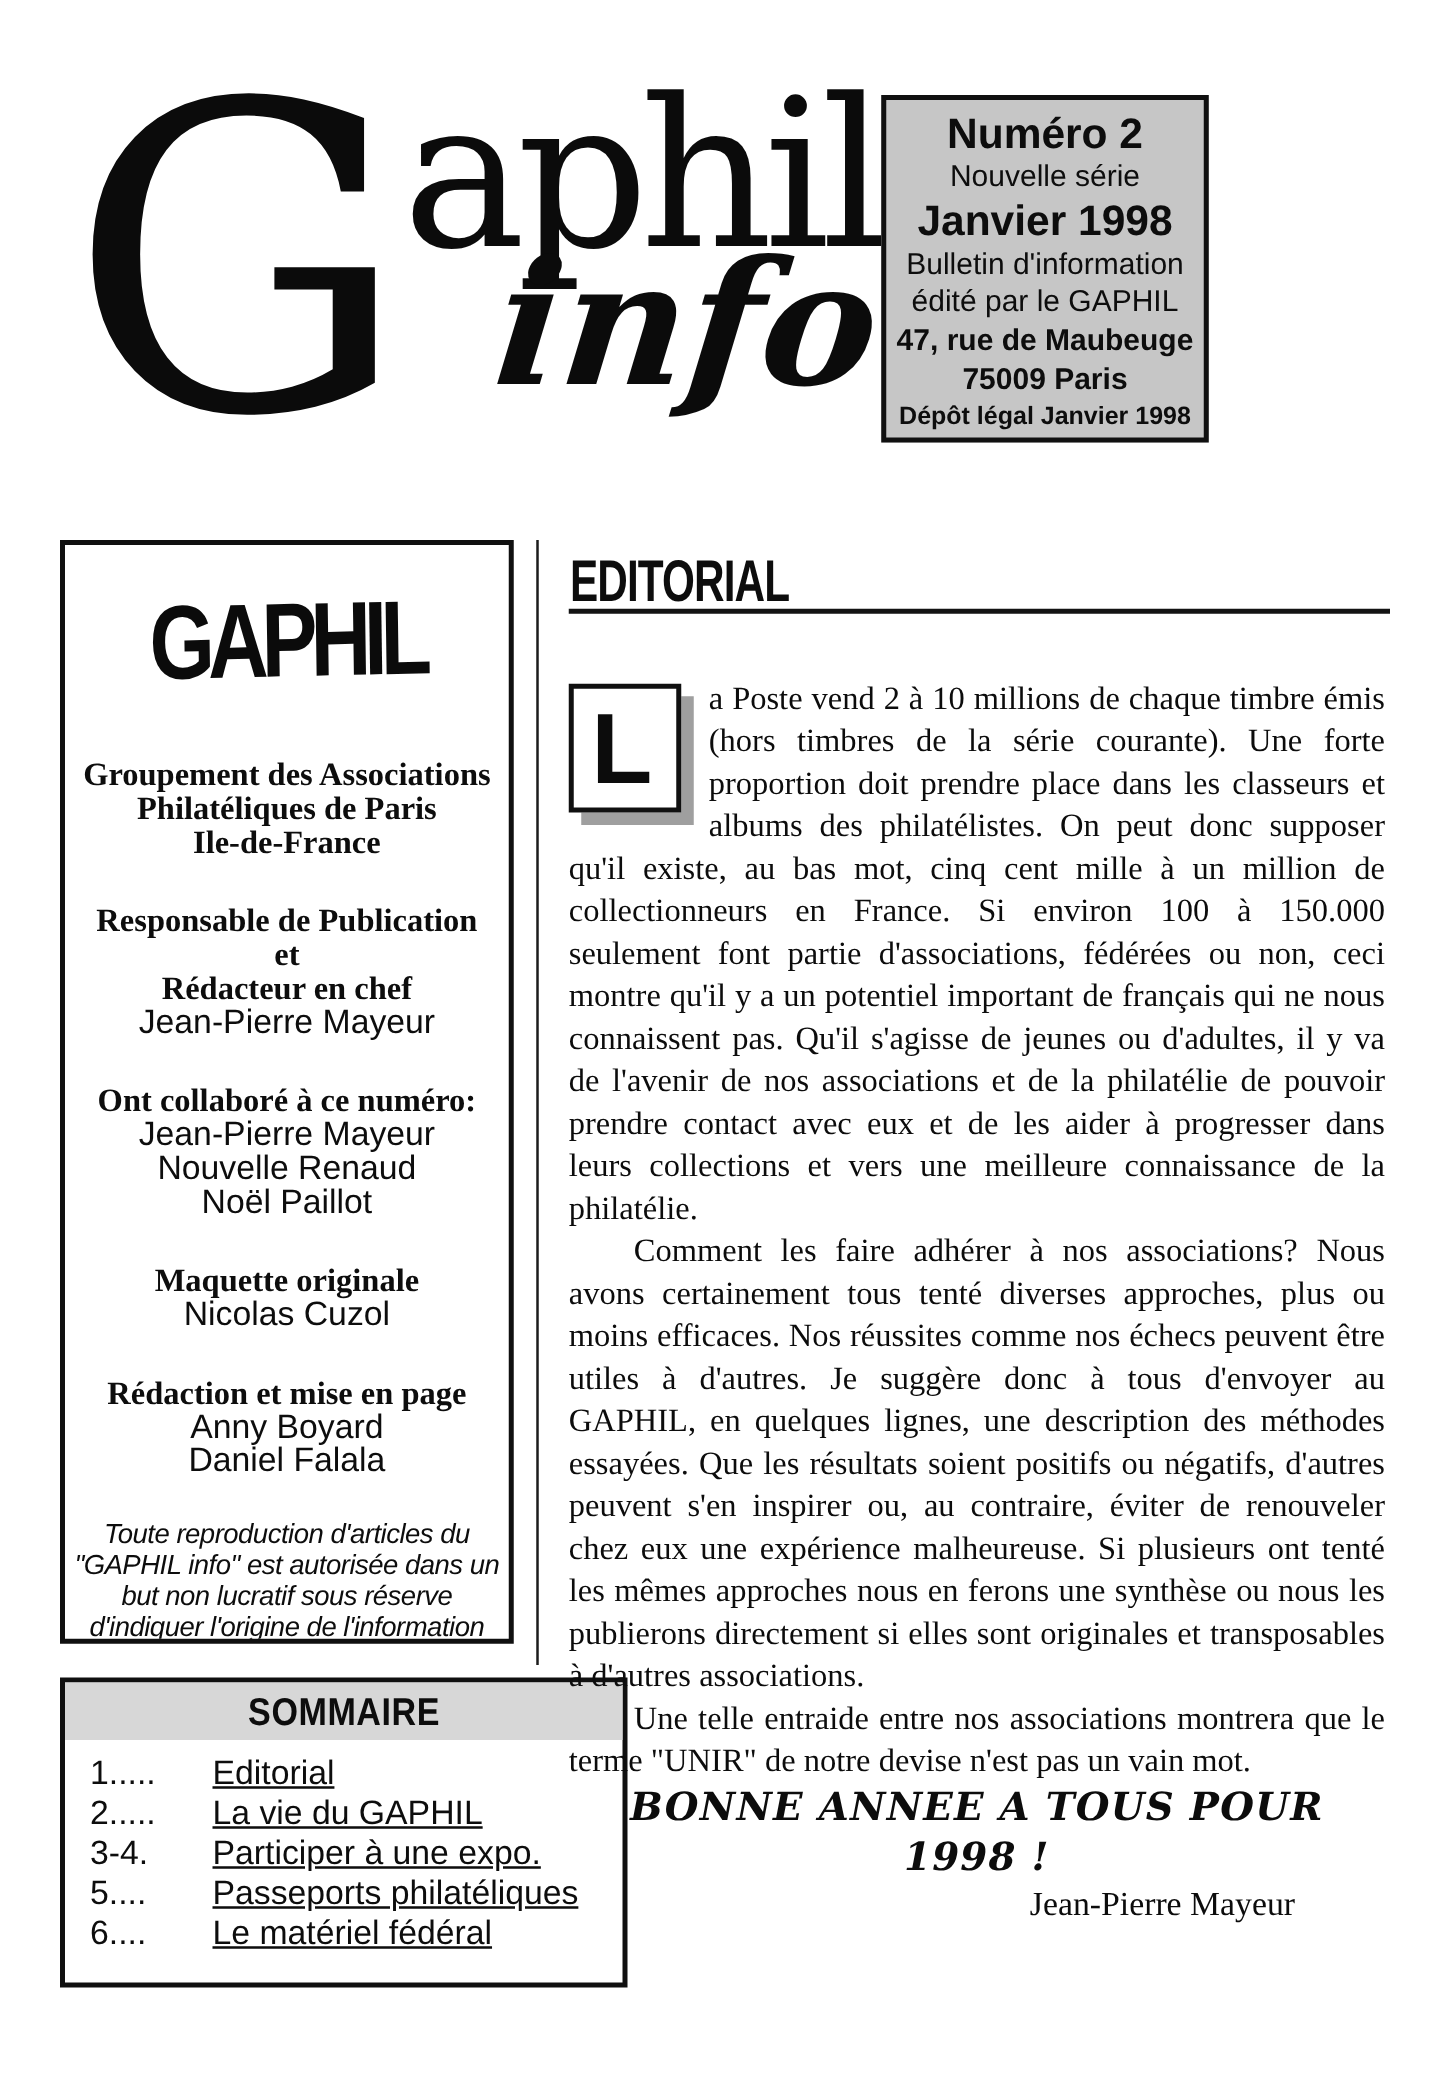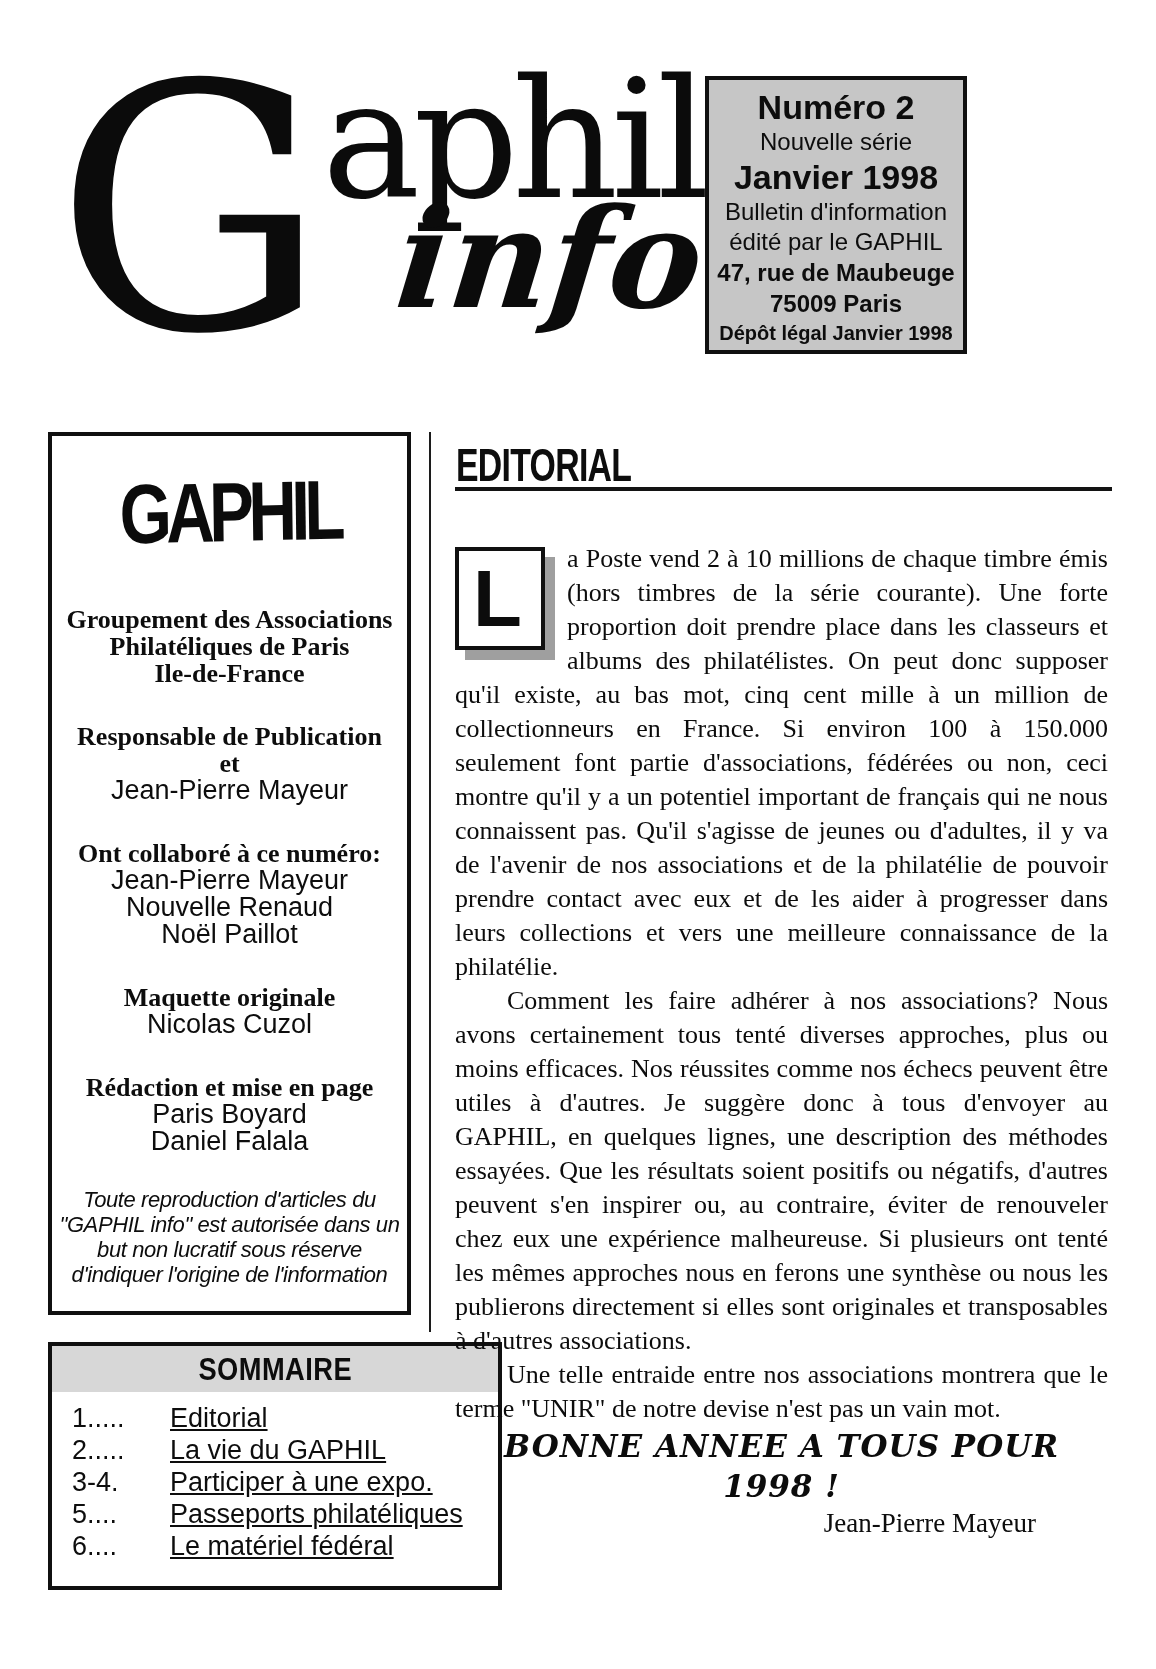--- a/index.html
+++ b/index.html
@@ -145,38 +145,39 @@
 
     <div class="org">
       <div class="org-line">Groupement des Associations</div>
       <div class="org-line">Philatéliques de Paris</div>
       <div class="org-line">Ile-de-France</div>
     </div>
 
     <div class="sec">
       <div class="sec-h">Responsable de Publication</div>
       <div class="sec-h">et</div>
+      <div class="sec-h">Rédacteur en chef</div>
       <div class="sec-n">Jean-Pierre Mayeur</div>
     </div>
 
     <div class="sec">
       <div class="sec-h">Ont collaboré à ce numéro:</div>
       <div class="sec-n">Jean-Pierre Mayeur</div>
       <div class="sec-n">Nouvelle Renaud</div>
       <div class="sec-n">Noël Paillot</div>
     </div>
 
     <div class="sec">
       <div class="sec-h">Maquette originale</div>
       <div class="sec-n">Nicolas Cuzol</div>
     </div>
 
     <div class="sec">
       <div class="sec-h">Rédaction et mise en page</div>
-      <div class="sec-n">Paris Boyard</div>
+      <div class="sec-n">Anny Boyard</div>
       <div class="sec-n">Daniel Falala</div>
     </div>
 
     <div class="note">Toute reproduction d'articles du "GAPHIL info" est autorisée dans un but non lucratif sous réserve d'indiquer l'origine de l'information</div>
   </aside>
 
   <section class="sommaire">
     <div class="som-head">
       <span class="som-title">SOMMAIRE</span>
     </div>

